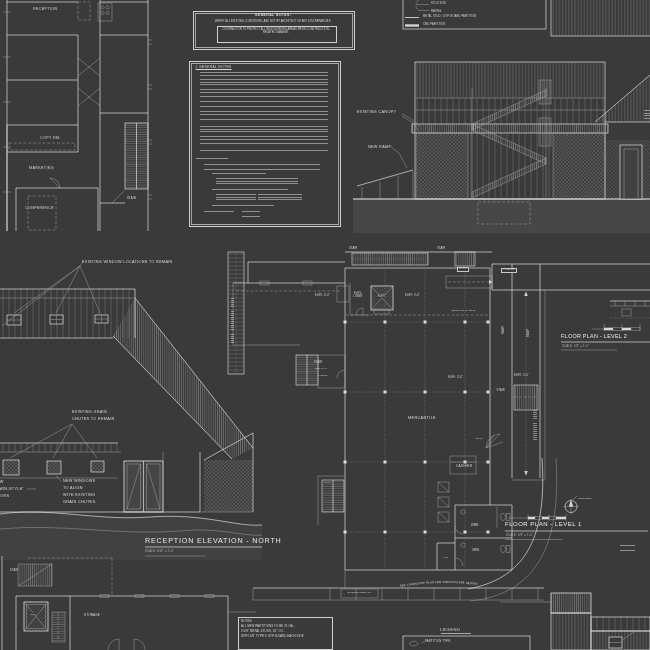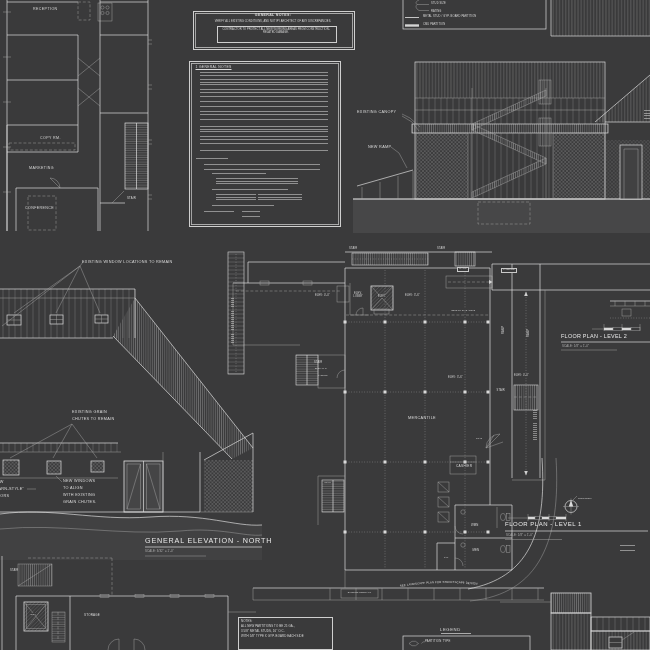--- a/index.html
+++ b/index.html
@@ -364,21 +364,21 @@
 <div class="lbl blbl" style="left:82px;top:259.5px">EXISTING WINDOW LOCATIONS TO REMAIN</div>
 <div class="lbl blbl" style="left:72px;top:409.5px">EXISTING GRAIN</div>
 <div class="lbl blbl" style="left:72px;top:416.5px">CHUTES TO REMAIN</div>
 <div class="lbl blbl" style="left:-6px;top:480px">NEW</div>
 <div class="lbl blbl" style="left:-6px;top:487px">"BARN-STYLE"</div>
 <div class="lbl blbl" style="left:-6px;top:494px">DOORS</div>
 <div class="lbl blbl" style="left:63px;top:478.5px">NEW WINDOWS</div>
 <div class="lbl blbl" style="left:63px;top:485.5px">TO ALIGN</div>
 <div class="lbl blbl" style="left:63px;top:492.5px">WITH EXISTING</div>
 <div class="lbl blbl" style="left:63px;top:499.5px">GRAIN CHUTES.</div>
-<div class="lbl ttl1" style="left:145px;top:536.5px">GENERAL ELEVATION - NORTH</div>
+<div class="lbl ttl1" style="left:145px;top:536.5px">RECEPTION ELEVATION - NORTH</div>
 <div class="lbl scl" style="left:145px;top:549.5px">SCALE: 3/32" = 1'-0"</div>
 
 <div class="lbl plbl" style="left:349px;top:246.5px">STAIR</div>
 <div class="lbl plbl" style="left:437px;top:246.5px">STAIR</div>
 <div class="lbl boxed" style="left:457px;top:267px">RAMP</div>
 <div class="lbl boxed" style="left:501px;top:267.5px">LANDING</div>
 <div class="lbl plbl ctr" style="left:351px;top:291.5px;width:14px">ELEV.</div>
 <div class="lbl plbl ctr" style="left:351px;top:295px;width:14px">LOBBY</div>
 <div class="lbl plbl bg" style="left:377.5px;top:295px">ELEV.</div>
 <div class="lbl plbl" style="left:405px;top:293.5px">ELEV: 3'-6"</div>

